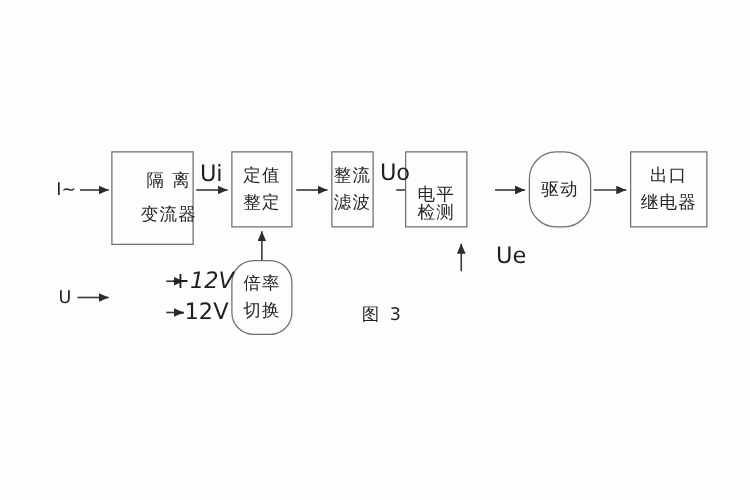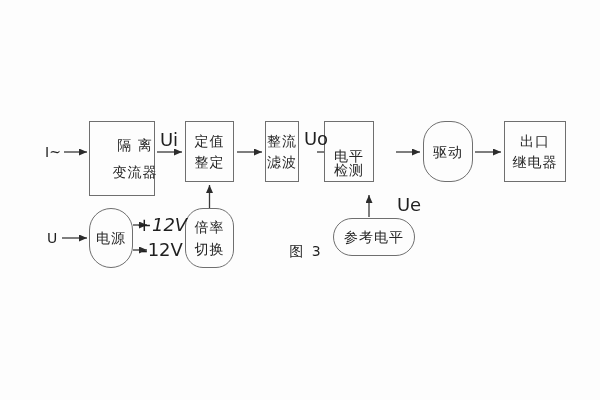--- a/index.html
+++ b/index.html
@@ -123,32 +123,26 @@
 
   <div class="blk single" id="b-drive">
     <span>驱动</span>
   </div>
 
   <div class="blk" id="b-relay">
     <span>出口</span>
     <span>继电器</span>
   </div>
 
-  <div class="blk single" id="b-power">
-    <span>电源</span>
-  </div>
 
   <div class="blk" id="b-multiplier">
     <span>倍率</span>
     <span>切换</span>
   </div>
 
-  <div class="blk single" id="b-reference">
-    <span>参考电平</span>
-  </div>
 
   <span class="lbl sig" style="left:53px;  top:152px;">I~</span>
   <span class="lbl sig" style="left:52px;  top:238px;">U</span>
   <span class="lbl" style="left:169px; top:140px;">Ui</span>
   <span class="lbl" style="left:316px; top:139px;">Uo</span>
   <span class="lbl" style="left:409px; top:205px;">Ue</span>
   <span class="lbl" style="left:162px; top:225px;font-style:italic;">+12V</span>
   <span class="lbl" style="left:162px; top:250px;">-12V</span>
 
   <span class="caption" style="left:306px; top:252px;">图 3</span>

